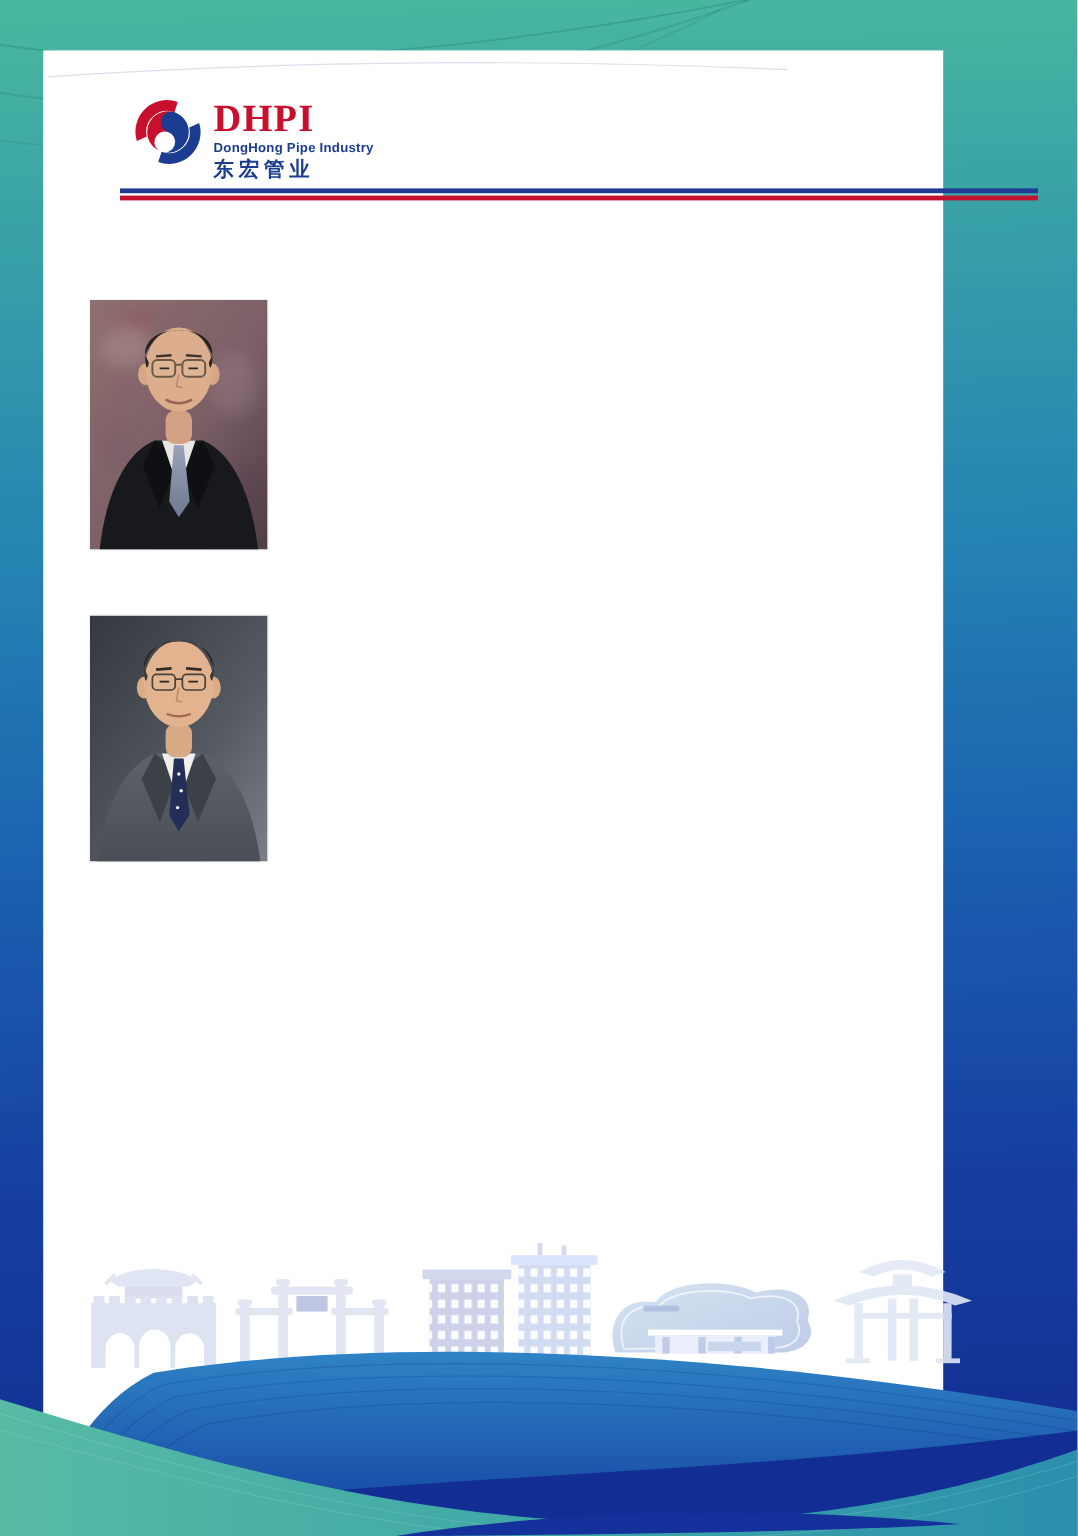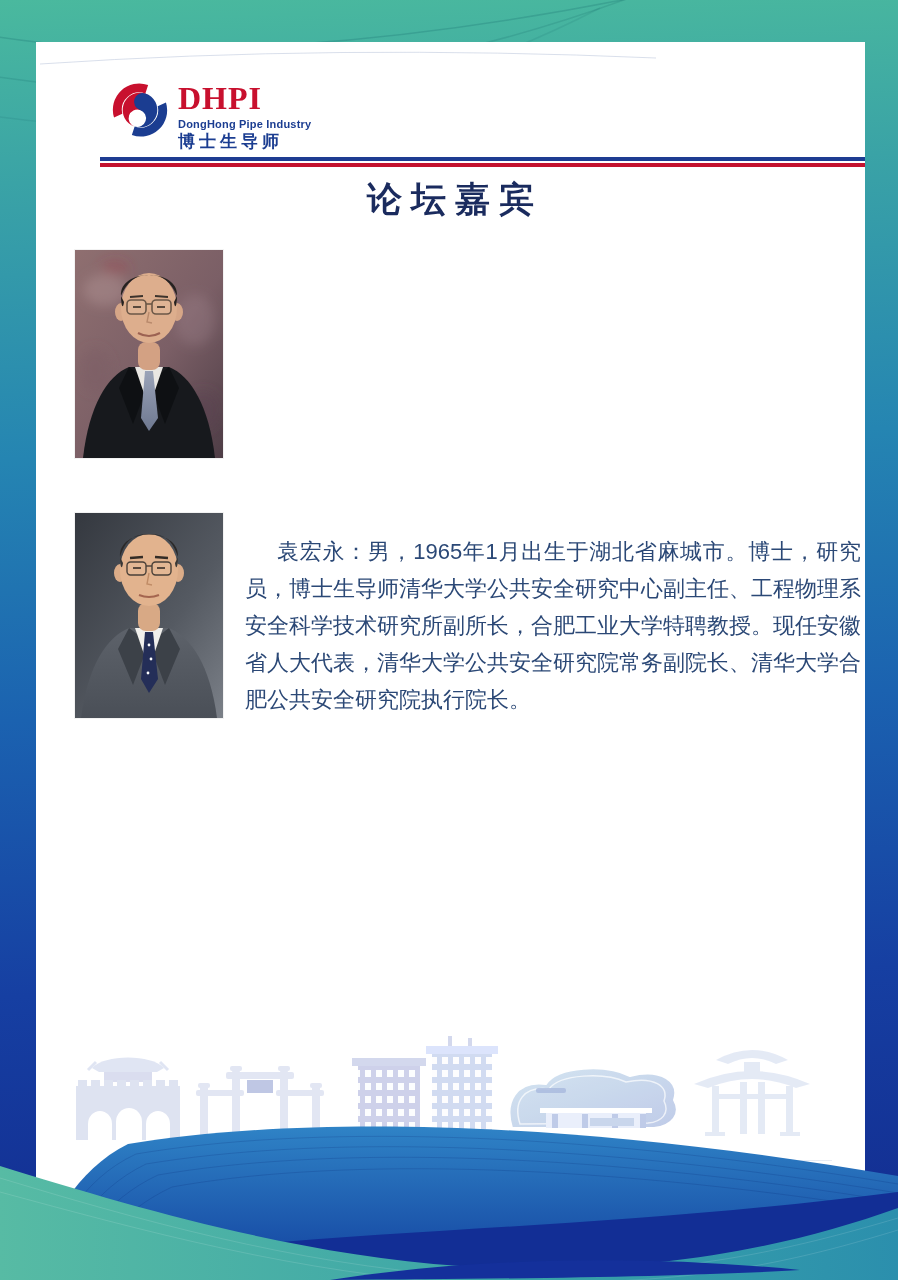--- a/index.html
+++ b/index.html
@@ -1,20 +1,20 @@
 <!DOCTYPE html>
 <html><head>
 <meta charset="utf-8">
 <style>
   html,body{margin:0;padding:0;}
   body{font-family:"Liberation Sans","DejaVu Sans",sans-serif;}
   .page{position:relative;width:898px;height:1280px;overflow:hidden;
     background:linear-gradient(178deg,#4ab99e 0%,#3aa3a6 14%,#2585b2 35%,#1b62b0 55%,#163fa2 76%,#122a8e 100%);}
   .bg-arcs{position:absolute;left:0;top:0;z-index:0;}
-  .card{position:absolute;left:36px;top:42px;width:829px;height:1238px;background:#ffffff;z-index:1;}
+  .card{position:absolute;left:36px;top:42px;width:750px;height:1238px;background:#ffffff;z-index:1;}
   .card-top-curve{position:absolute;left:0;top:0;pointer-events:none;}
   .logo{position:absolute;left:76px;top:40px;display:flex;align-items:flex-start;}
   .logo-mark{width:56px;height:56px;margin-right:10px;}
   .logo-text{display:flex;flex-direction:column;line-height:1;}
   .logo-acronym{font-family:"Liberation Serif","DejaVu Serif",serif;font-weight:700;
     font-size:32px;color:#C8102E;letter-spacing:1px;}
   .logo-en{font-size:11px;font-weight:700;color:#1B3D91;margin-top:5px;letter-spacing:0.2px;}
   .logo-cn{font-size:17px;font-weight:700;color:#1B3D91;letter-spacing:4px;margin-top:3px;}
   .divider{position:absolute;left:64px;top:115px;width:765px;}
   .divider-blue{height:4px;background:#1E3C92;}
@@ -55,30 +55,29 @@
         <g transform="rotate(18 50 50)">
           <path d="M50,3 A47,47 0 0,0 10,77 L22,66 A31,31 0 0,1 50,19 Z" fill="#C8102E"></path>
           <path d="M50,97 A47,47 0 0,0 90,23 L78,34 A31,31 0 0,1 50,81 Z" fill="#1B3D91"></path>
           <path d="M50,19 A31,31 0 0,0 50,81 A15.5,15.5 0 0,1 50,50 A15.5,15.5 0 0,0 50,19 Z" fill="#C8102E"></path>
           <path d="M50,19 A31,31 0 0,1 50,81 A15.5,15.5 0 0,0 50,50 A15.5,15.5 0 0,1 50,19 Z" fill="#1B3D91"></path>
         </g>
       </svg>
       <div class="logo-text">
         <div class="logo-acronym">DHPI</div>
         <div class="logo-en">DongHong Pipe Industry</div>
-        <div class="logo-cn">博士生导师</div>
+        <div class="logo-cn">东宏管业</div>
       </div>
     </div>
 
     <div class="divider">
       <div class="divider-blue"></div>
       <div class="divider-red"></div>
     </div>
 
-    <h1 class="title">论坛嘉宾</h1>
 
     <section class="guest guest-1">
       <div class="photo">
         <svg width="148" height="208" viewBox="0 0 148 208">
           <defs>
             <linearGradient id="p1bg" x1="0" y1="0" x2="1" y2="1">
               <stop offset="0" stop-color="#8f6f70"></stop>
                 <stop offset="0.55" stop-color="#7b5f66"></stop>
                 <stop offset="1" stop-color="#4e3d46"></stop>
             </linearGradient>
@@ -155,21 +154,20 @@
             <rect x="52" y="49" width="19" height="13" rx="3.5" fill="rgba(255,255,255,0.06)"></rect>
             <rect x="77" y="49" width="19" height="13" rx="3.5" fill="rgba(255,255,255,0.06)"></rect>
             <path d="M71,53 L77,53"></path>
           </g>
           <path d="M55,45 L68,44 M80,44 L93,45" stroke="#332c26" stroke-width="2.4" fill="none"></path>
           <path d="M58,55 L66,55 M82,55 L90,55" stroke="#2e2620" stroke-width="1.6" fill="none"></path>
           <path d="M74,60 L72,71 L77,72" stroke="#c08c66" stroke-width="1.4" fill="none"></path>
           <path d="M64,82 Q74,86 84,82" stroke="#a4654f" stroke-width="2" fill="none"></path>
         </svg>
       </div>
-      <p class="bio">袁宏永：男，1965年1月出生于湖北省麻城市。博士，研究员，博士生导师清华大学公共安全研究中心副主任、工程物理系安全科学技术研究所副所长，合肥工业大学特聘教授。现任安徽省人大代表，清华大学公共安全研究院常务副院长、清华大学合肥公共安全研究院执行院长。</p>
     </section>
 
     <div class="pinstripes"></div>
   </div>
 
   <svg class="landmarks" width="898" height="120" viewBox="0 0 898 120">
     <defs>
       <linearGradient id="lmA" x1="0" y1="0" x2="0" y2="1">
         <stop offset="0" stop-color="#e4eaf6"></stop>
           <stop offset="1" stop-color="#d2d5ec"></stop>

